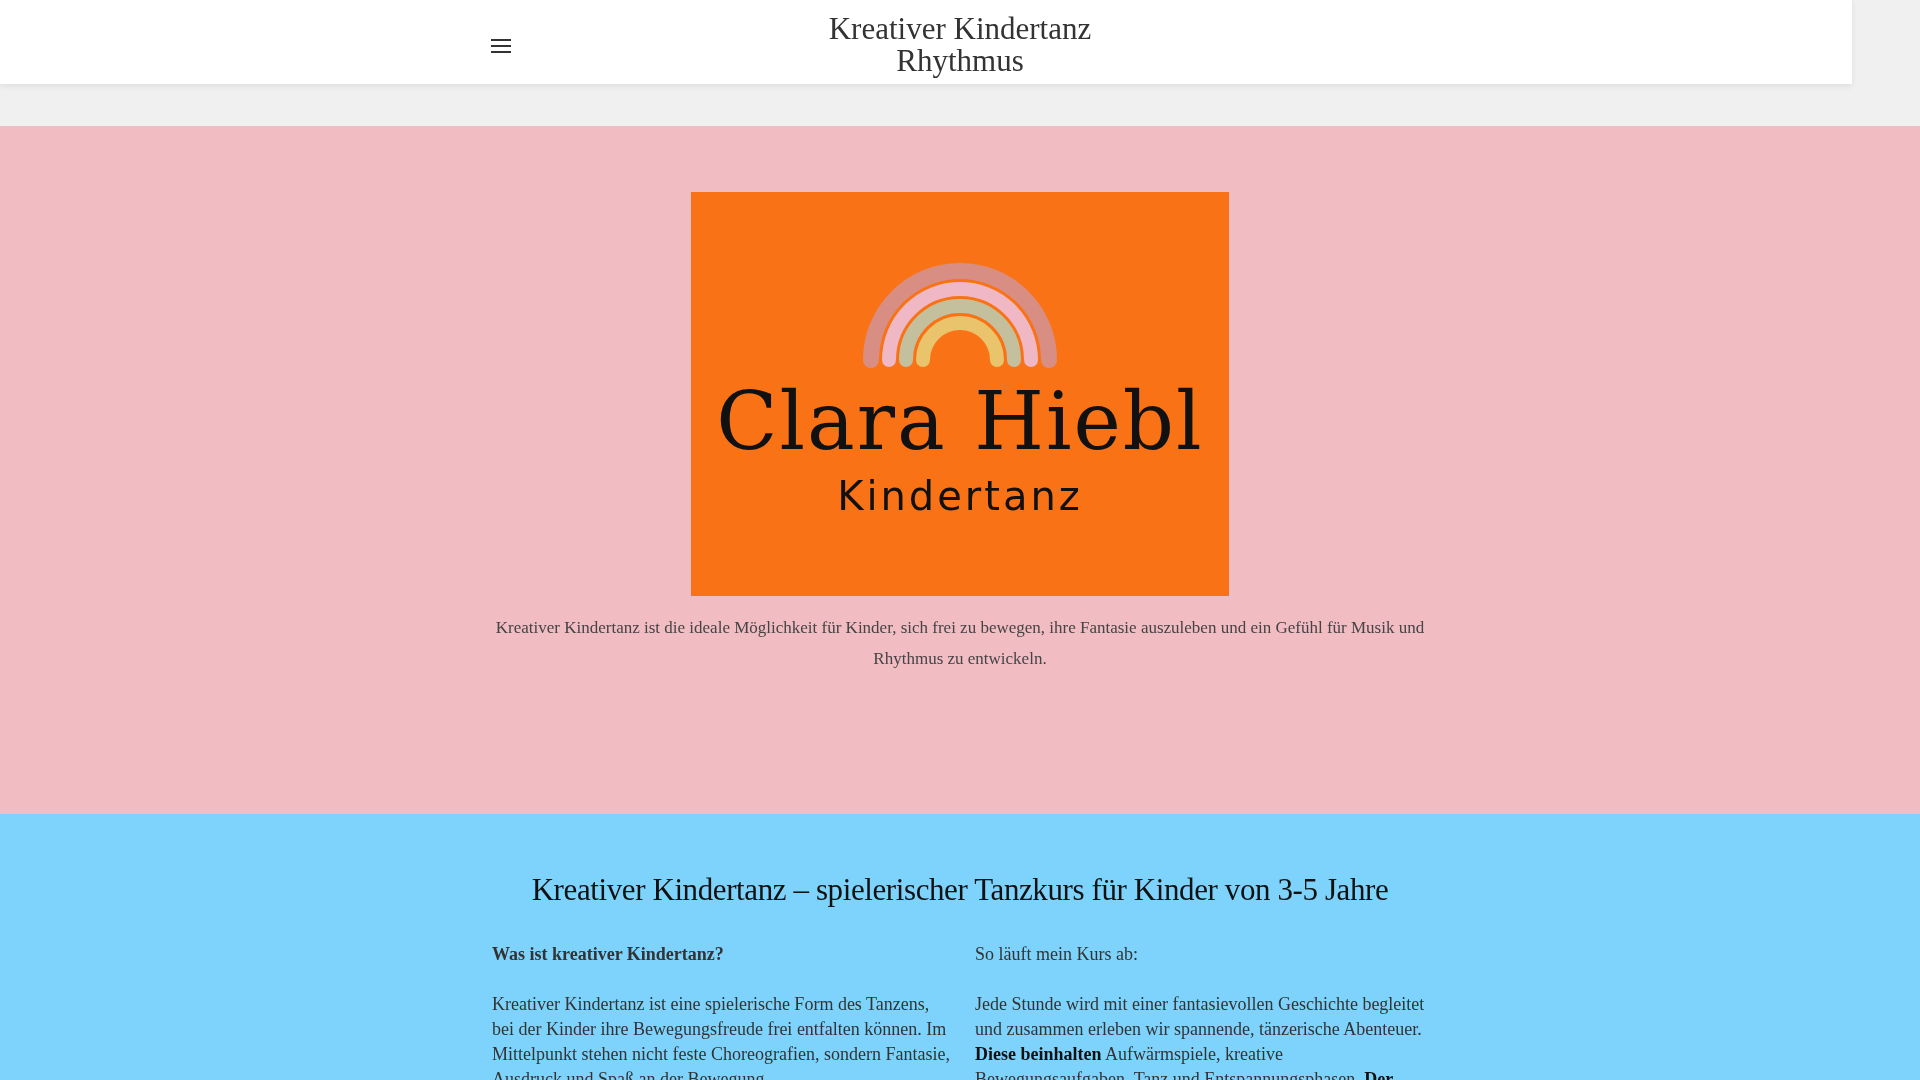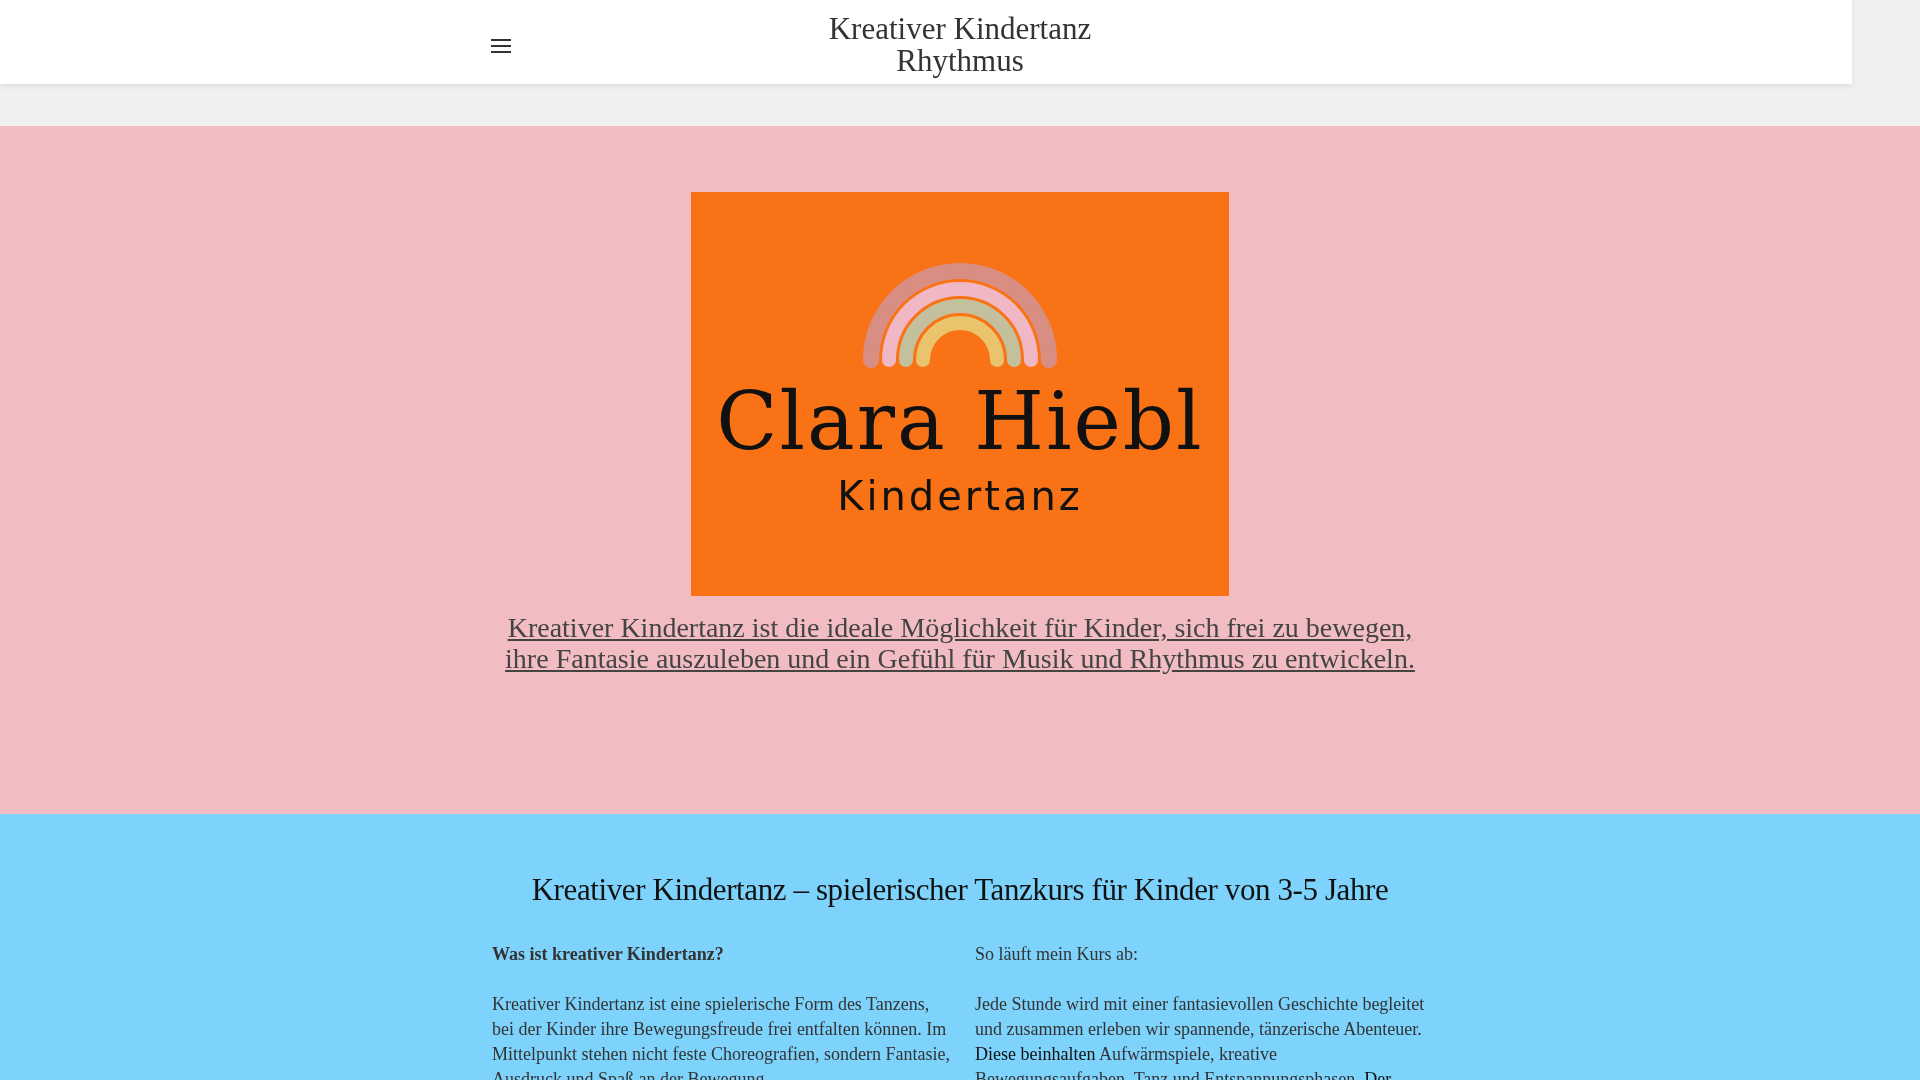--- a/index.html
+++ b/index.html
@@ -35,38 +35,38 @@
     position: absolute; left: 0; top: 126px; width: 1920px; height: 688px;
     background: #f2bcc3;
   }
   .logo-box {
     position: absolute; left: 691px; top: 66px; width: 538px; height: 404px;
     background: #f97316;
   }
   .logo-box svg { position: absolute; left: 0; top: 0; }
   .hero-text {
     position: absolute; left: 490px; top: 486px; width: 940px;
-    text-align: center; font-size: 28px; line-height: 31px; color: #444; text-decoration: underline;
+    text-align: center; font-size: 17px; line-height: 31px; color: #444;
   }
   .hero-text p { margin: 0; }
   .info {
     position: absolute; left: 0; top: 814px; width: 1920px; height: 266px;
     background: #7dd3fc;
   }
   .info-title {
     position: absolute; left: 400px; top: 58px; width: 1120px;
     text-align: center; font-size: 31px; color: #111; margin: 0; font-weight: normal;
     letter-spacing: -0.4px;
   }
   .col { position: absolute; top: 128px; width: 460px; font-size: 18px; line-height: 25px; color: #333; }
   .col.left { left: 492px; }
   .col.right { left: 975px; }
   .col p { margin: 0 0 25px 0; }
   .col .strong { font-weight: bold; }
-  .dark { color: #111; }
+  .dark { color: #111; font-weight: bold; }
 </style>
 </head>
 <body>
 
 <header class="header">
   <div class="menu-btn">
     <span></span>
     <span></span>
     <span></span>
   </div>

